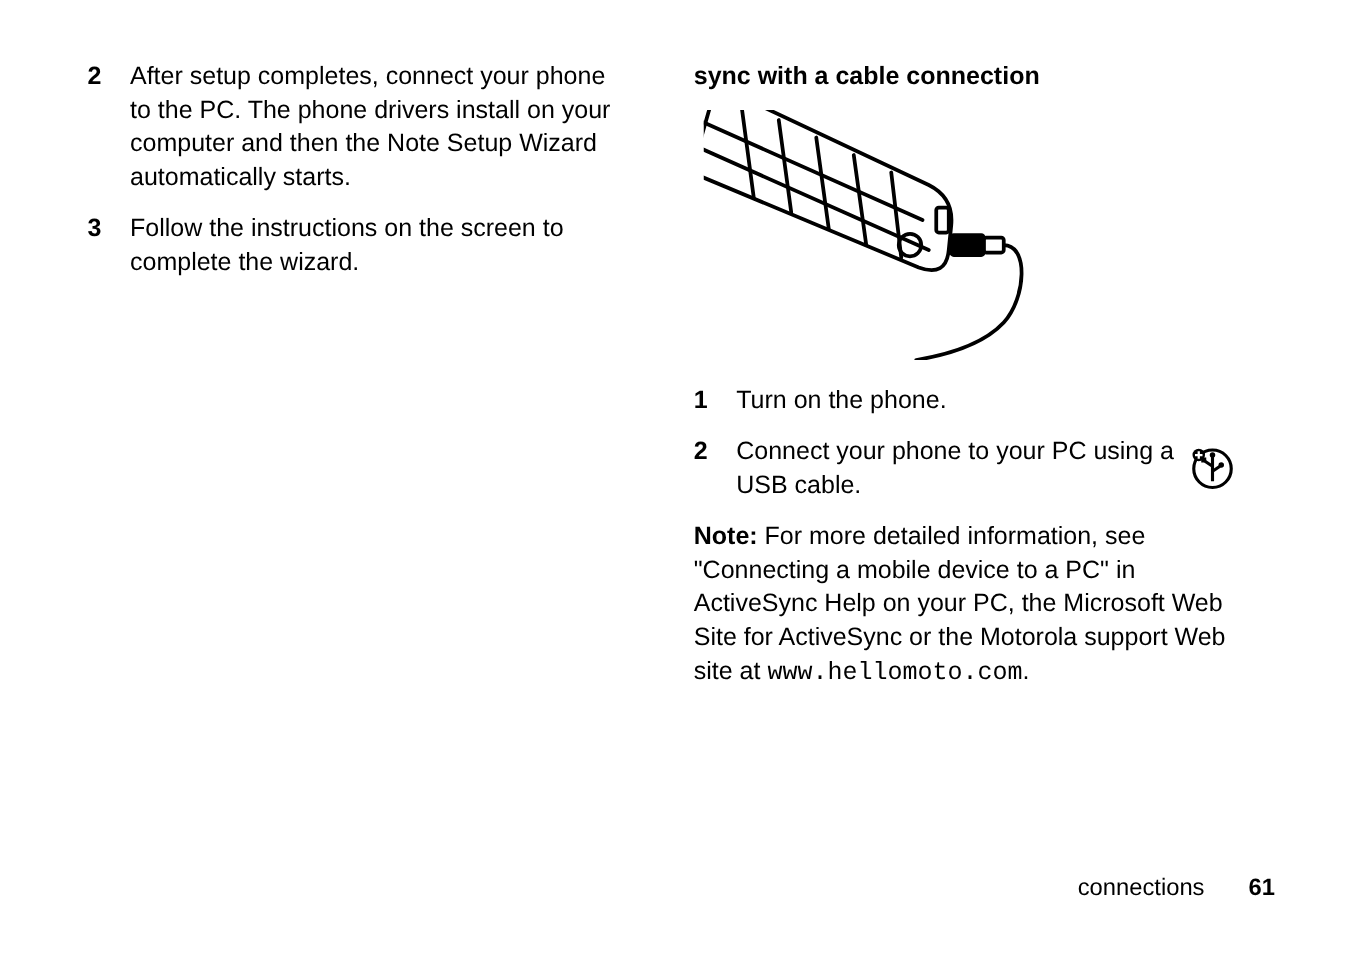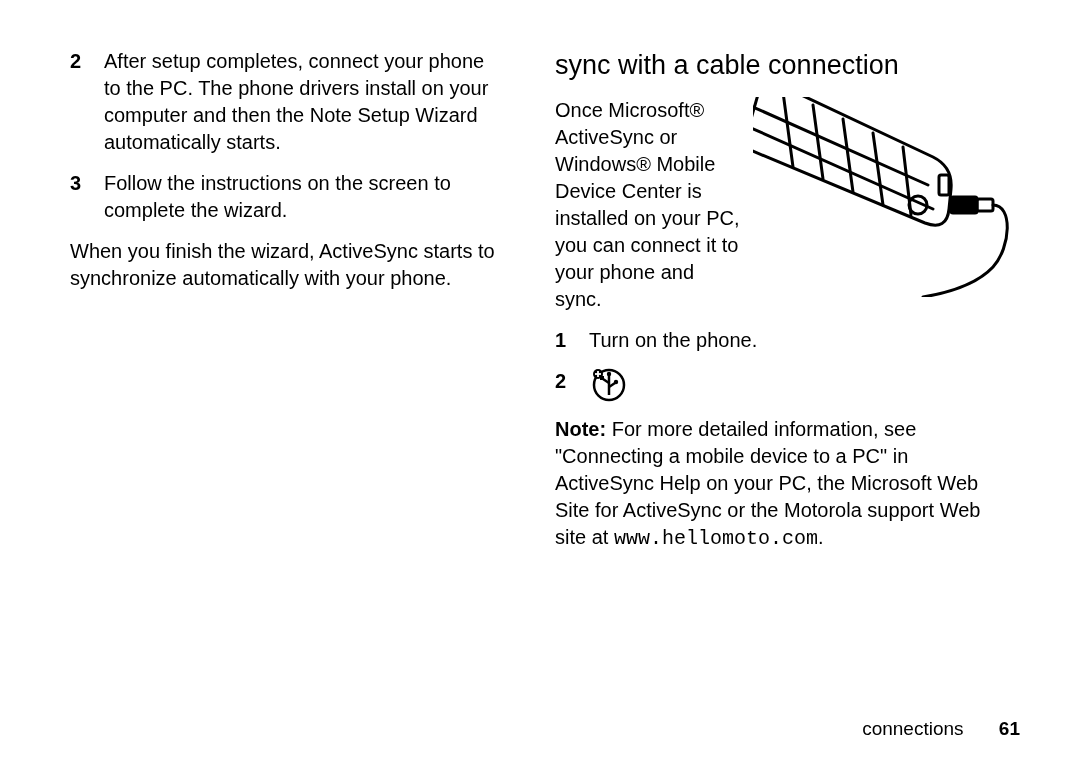--- a/index.html
+++ b/index.html
@@ -49,23 +49,24 @@
     margin-bottom: 14px;
   }
   .para {
     font-size: 20px;
     line-height: 1.35;
     margin-bottom: 14px;
   }
   .note-label { font-weight: bold; }
 
   .sub-heading {
-    font-size: 27px;
+    font-size: 20px;
     line-height: 1.3;
     margin-bottom: 14px;
+    font-weight: bold;
   }
 
   .right-intro-block {
     display: flex;
     margin-bottom: 14px;
   }
   .right-intro-text {
     flex: 0 0 190px;
     font-size: 20px;
     line-height: 1.35;
@@ -85,21 +86,21 @@
     flex: 0 0 40px;
     display: flex;
     align-items: center;
     justify-content: center;
   }
 
   .mono { font-family: "Courier New", Courier, monospace; font-size: 20px; margin-top: 20px; }
 
   .footer {
     position: absolute;
-    bottom: 24px;
+    bottom: 42px;
     right: 60px;
     font-size: 19px;
   }
   .footer .sec { margin-right: 30px; }
   .footer .pg { font-weight: bold; }
 </style>
 </head>
 <body>
 
 <div class="page">
@@ -110,30 +111,28 @@
       <div class="step-num">2</div>
       <div class="step-body">After setup completes, connect your phone to the PC. The phone drivers install on your computer and then the Note Setup Wizard automatically starts.</div>
     </div>
 
     <div class="step-row">
       <div class="step-num">3</div>
       <div class="step-body">Follow the instructions on the screen to complete the wizard.</div>
     </div>
 
 
-    <div class="para">When you finish the wizard, ActiveSync starts to synchronize automatically with your phone.</div>
 
   </div>
 
   <div class="col col-right">
 
     <div class="sub-heading">sync with a cable connection</div>
 
     <div class="right-intro-block">
-      <div class="right-intro-text">Once Microsoft® ActiveSync or Windows® Mobile Device Center is installed on your PC, you can connect it to your phone and sync.</div>
       <div class="illus">
         <svg viewBox="0 0 260 200">
           <g fill="none" stroke="#000" stroke-width="3" stroke-linejoin="round" stroke-linecap="round">
 
             <path d="M10 -20 L180 60 Q200 70 198 92 L196 112 Q194 134 172 126 L-10 50 Z"></path>
 
             <line x1="30" y1="-5" x2="40" y2="70"></line>
             <line x1="60" y1="8" x2="70" y2="82"></line>
             <line x1="90" y1="22" x2="100" y2="95"></line>
             <line x1="120" y1="36" x2="130" y2="108"></line>
@@ -154,20 +153,21 @@
       </div>
     </div>
 
     <div class="step-row">
       <div class="step-num">1</div>
       <div class="step-body">Turn on the phone.</div>
     </div>
 
     <div class="step-row-r2">
       <div class="step-num">2</div>
+      <div class="step-r2-body">Connect your phone to your PC using a USB cable.</div>
       <div class="sync-icon">
         <svg width="34" height="34" viewBox="0 0 34 34">
           <circle cx="17" cy="17" r="15" fill="none" stroke="#000" stroke-width="2.5"></circle>
 
           <line x1="17" y1="7" x2="17" y2="27" stroke="#000" stroke-width="2.5"></line>
           <circle cx="17" cy="6" r="2.2" fill="#000"></circle>
           <path d="M17 15 L11 11" stroke="#000" stroke-width="2.5"></path>
           <rect x="8" y="8" width="4" height="4" fill="#000"></rect>
           <path d="M17 19 L23 15" stroke="#000" stroke-width="2.5"></path>
           <circle cx="24" cy="14" r="2.2" fill="#000"></circle>

